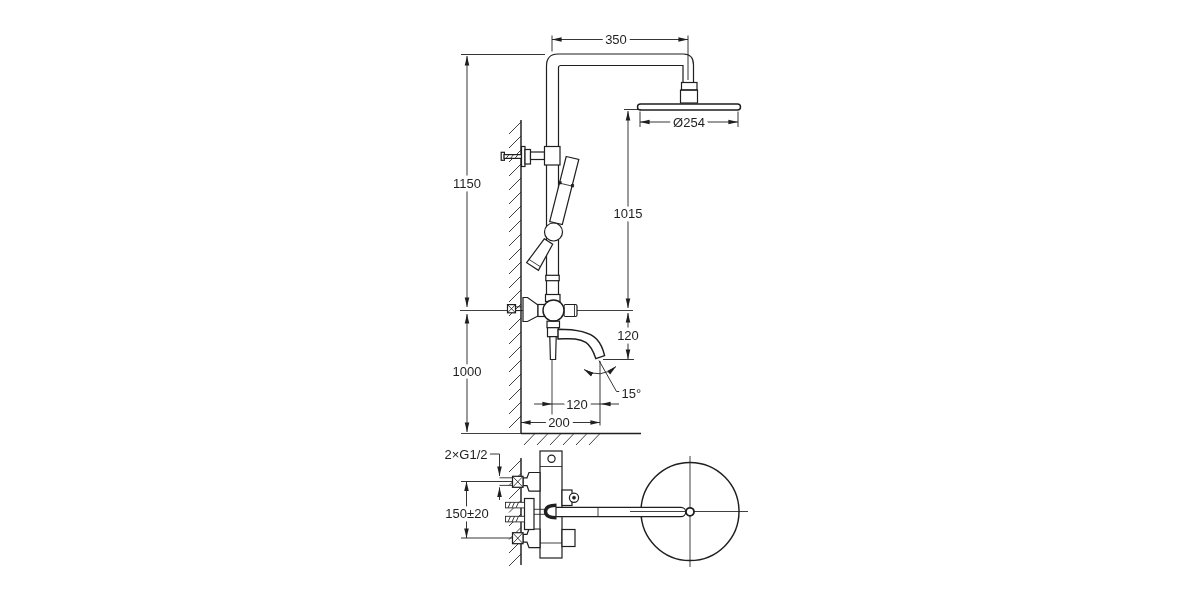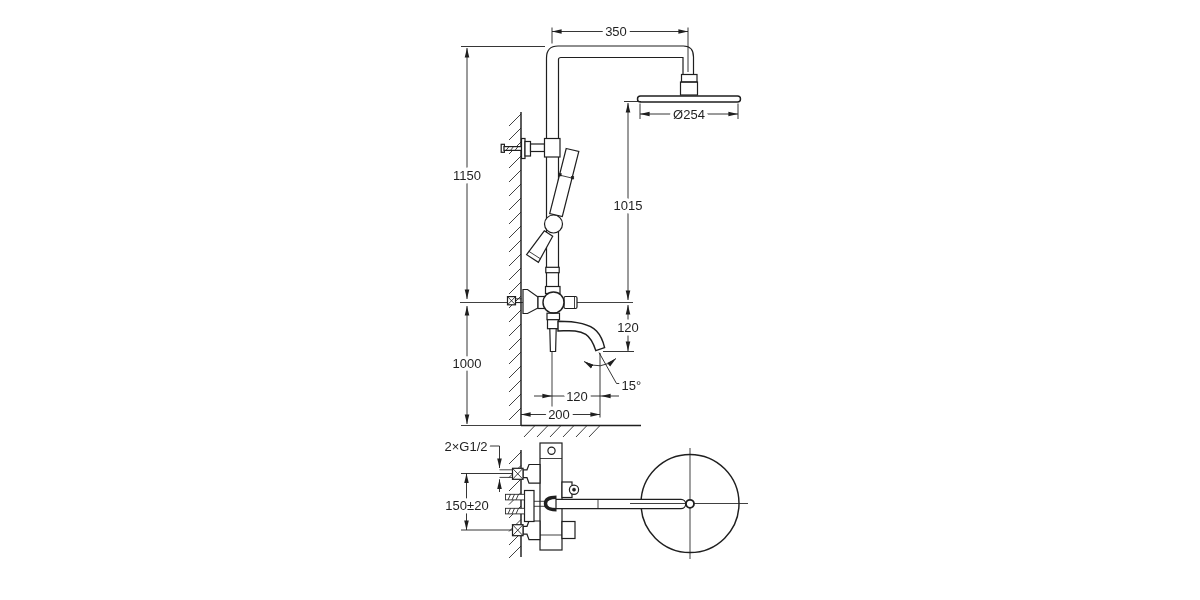--- a/index.html
+++ b/index.html
@@ -1,16 +1,16 @@
 <!DOCTYPE html>
 <html style="--line: #1f1f1f; --bg: #ffffff;"><head>
 <meta charset="utf-8">
 <style>
   html,body{margin:0;padding:0;background:#fff;width:1200px;height:600px;overflow:hidden}
-  #stage{position:absolute;left:0;top:0;width:1200px;height:472px;background:var(--bg,#fff)}
+  #stage{position:absolute;left:0;top:8px;width:1200px;height:472px;background:var(--bg,#fff)}
   svg{display:block}
   .ln{stroke:var(--line,#1f1f1f);fill:none;stroke-linecap:butt}
   .fw{stroke:var(--line,#1f1f1f);fill:#fff}
   .fd{stroke:var(--line,#1f1f1f);fill:var(--line,#1f1f1f)}
   .thin{stroke-width:.85}
   .med{stroke-width:1.2}
   .thick{stroke-width:1.45}
   .dim{stroke:var(--line,#1f1f1f);stroke-width:.9;fill:none}
   text.d{font:13px "Liberation Sans","DejaVu Sans",sans-serif;fill:var(--line,#1f1f1f);
          paint-order:stroke;stroke:#fff;stroke-width:7px;stroke-linejoin:round;

